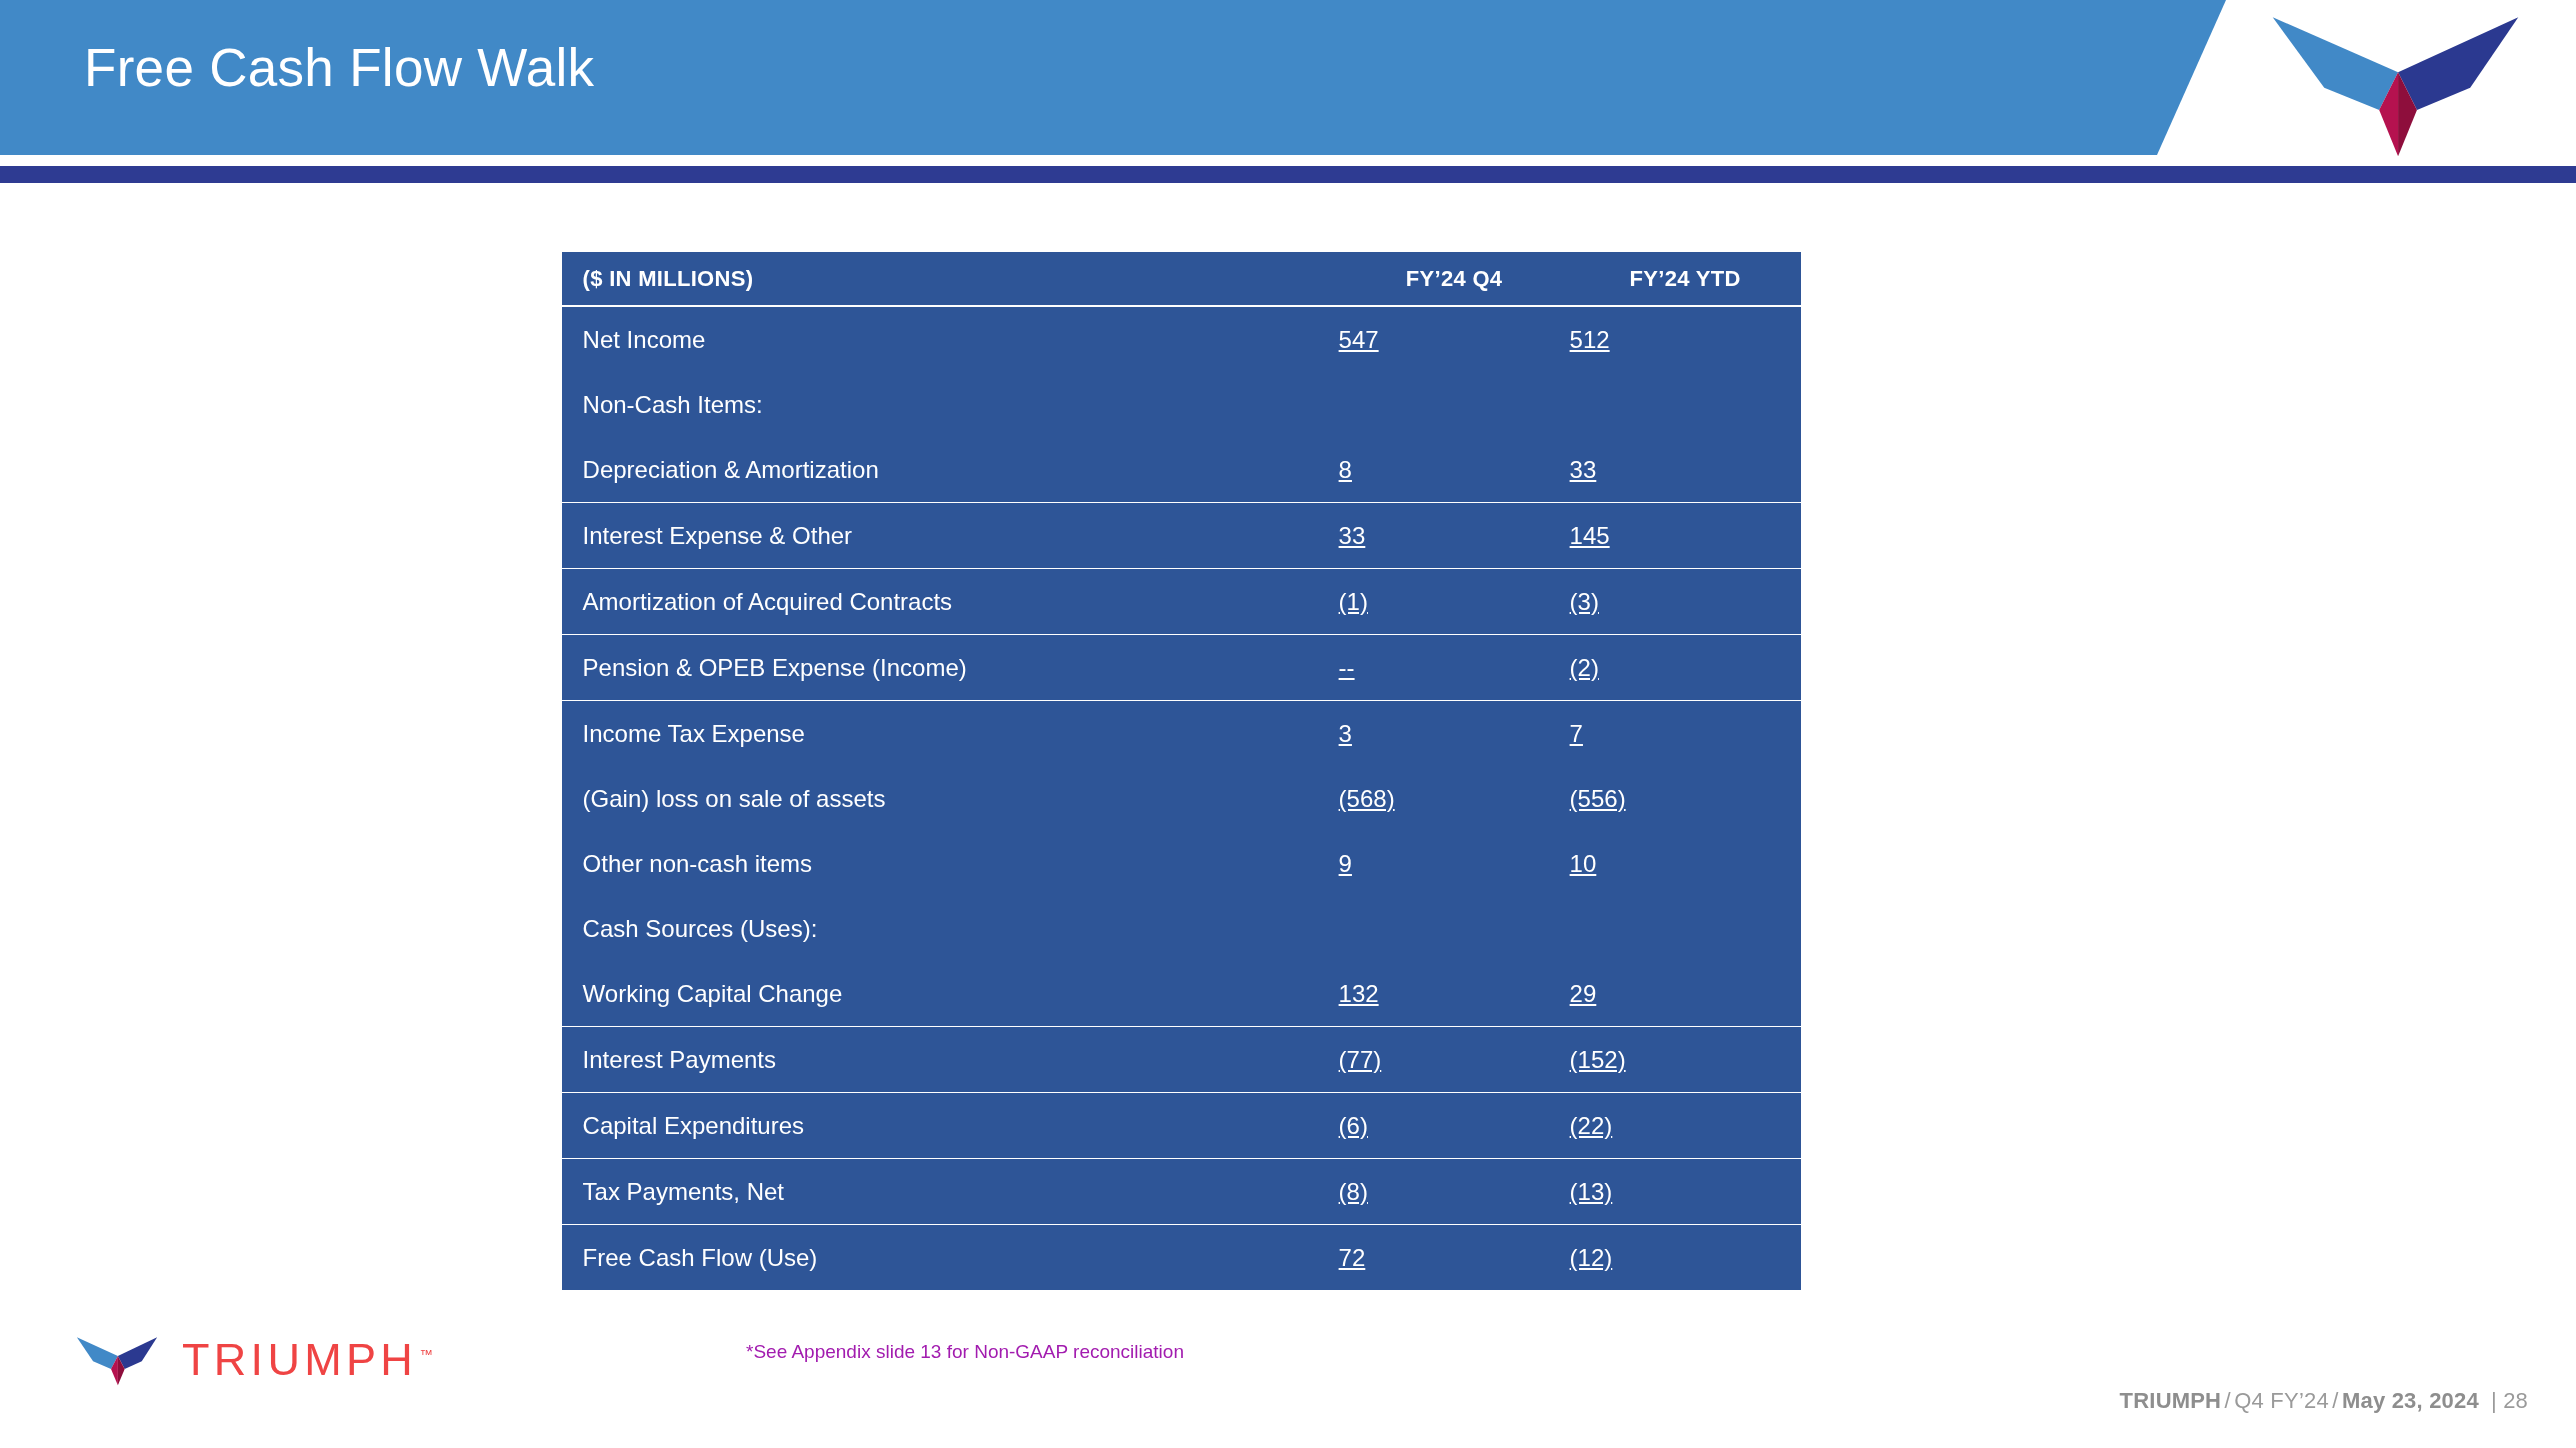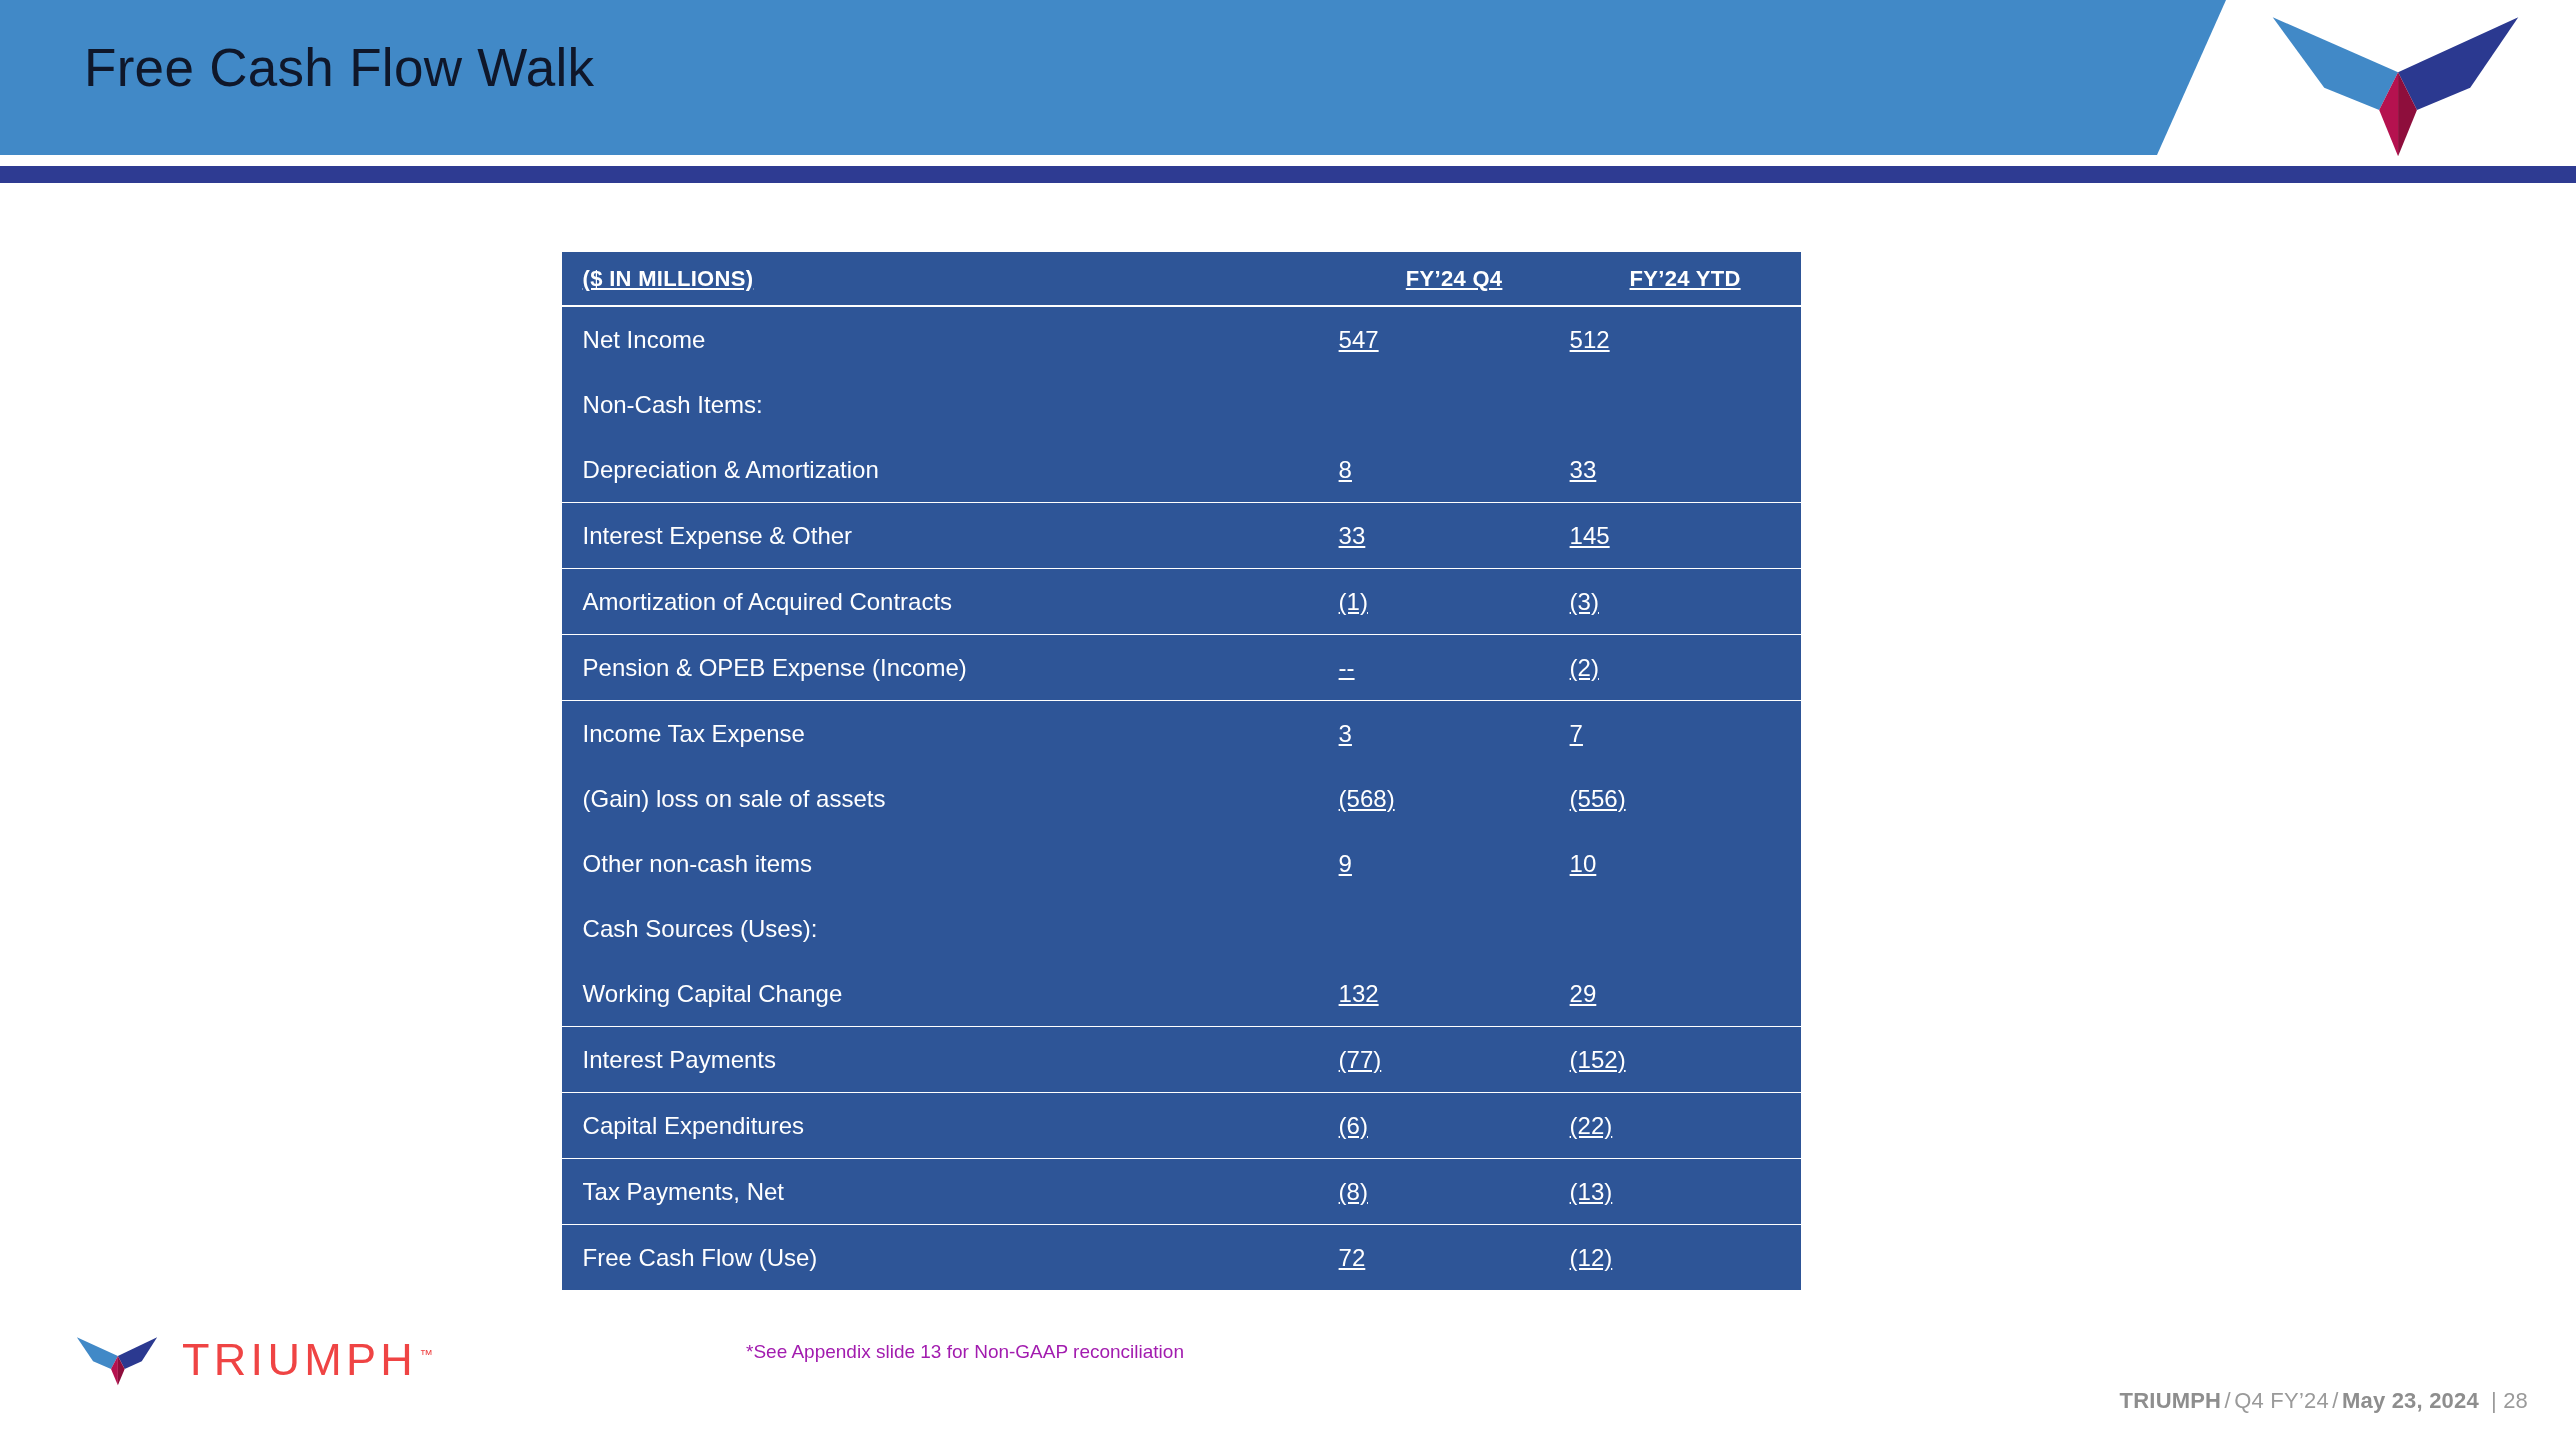--- a/index.html
+++ b/index.html
@@ -25,21 +25,21 @@
     height: 155px;
     background: #4189C7;
     clip-path: polygon(0 0, 2226px 0, 2157px 155px, 0 155px);
   }
   #slide-title {
     position: absolute;
     left: 84px;
     top: 41px;
     font-size: 53px;
     line-height: 1;
-    color: #0f172a;
+    color: #ffffff;
     font-weight: 400;
     letter-spacing: 0.3px;
     white-space: nowrap;
   }
   #navy-rule {
     position: absolute;
     left: 0;
     top: 166px;
     width: 2576px;
     height: 17px;
@@ -111,21 +111,21 @@
     height: 53px;
   }
   #fcf-table thead th.col-label {
     text-align: left;
     padding-left: 20.6px;
   }
   #fcf-table thead th.col-num {
     text-align: center;
   }
   #fcf-table thead tr { }
-  #fcf-table thead th { border-bottom: 2.6px solid #ffffff; text-decoration: underline; }
+  #fcf-table thead th { border-bottom: 2.6px solid #ffffff; }
 
   #fcf-table tbody td.cell-label {
     text-align: left;
     padding-left: 20.6px;
     font-size: 24px;
   }
   #fcf-table tbody td.cell-num {
     font-size: 24px;
     text-decoration: underline;
   }

